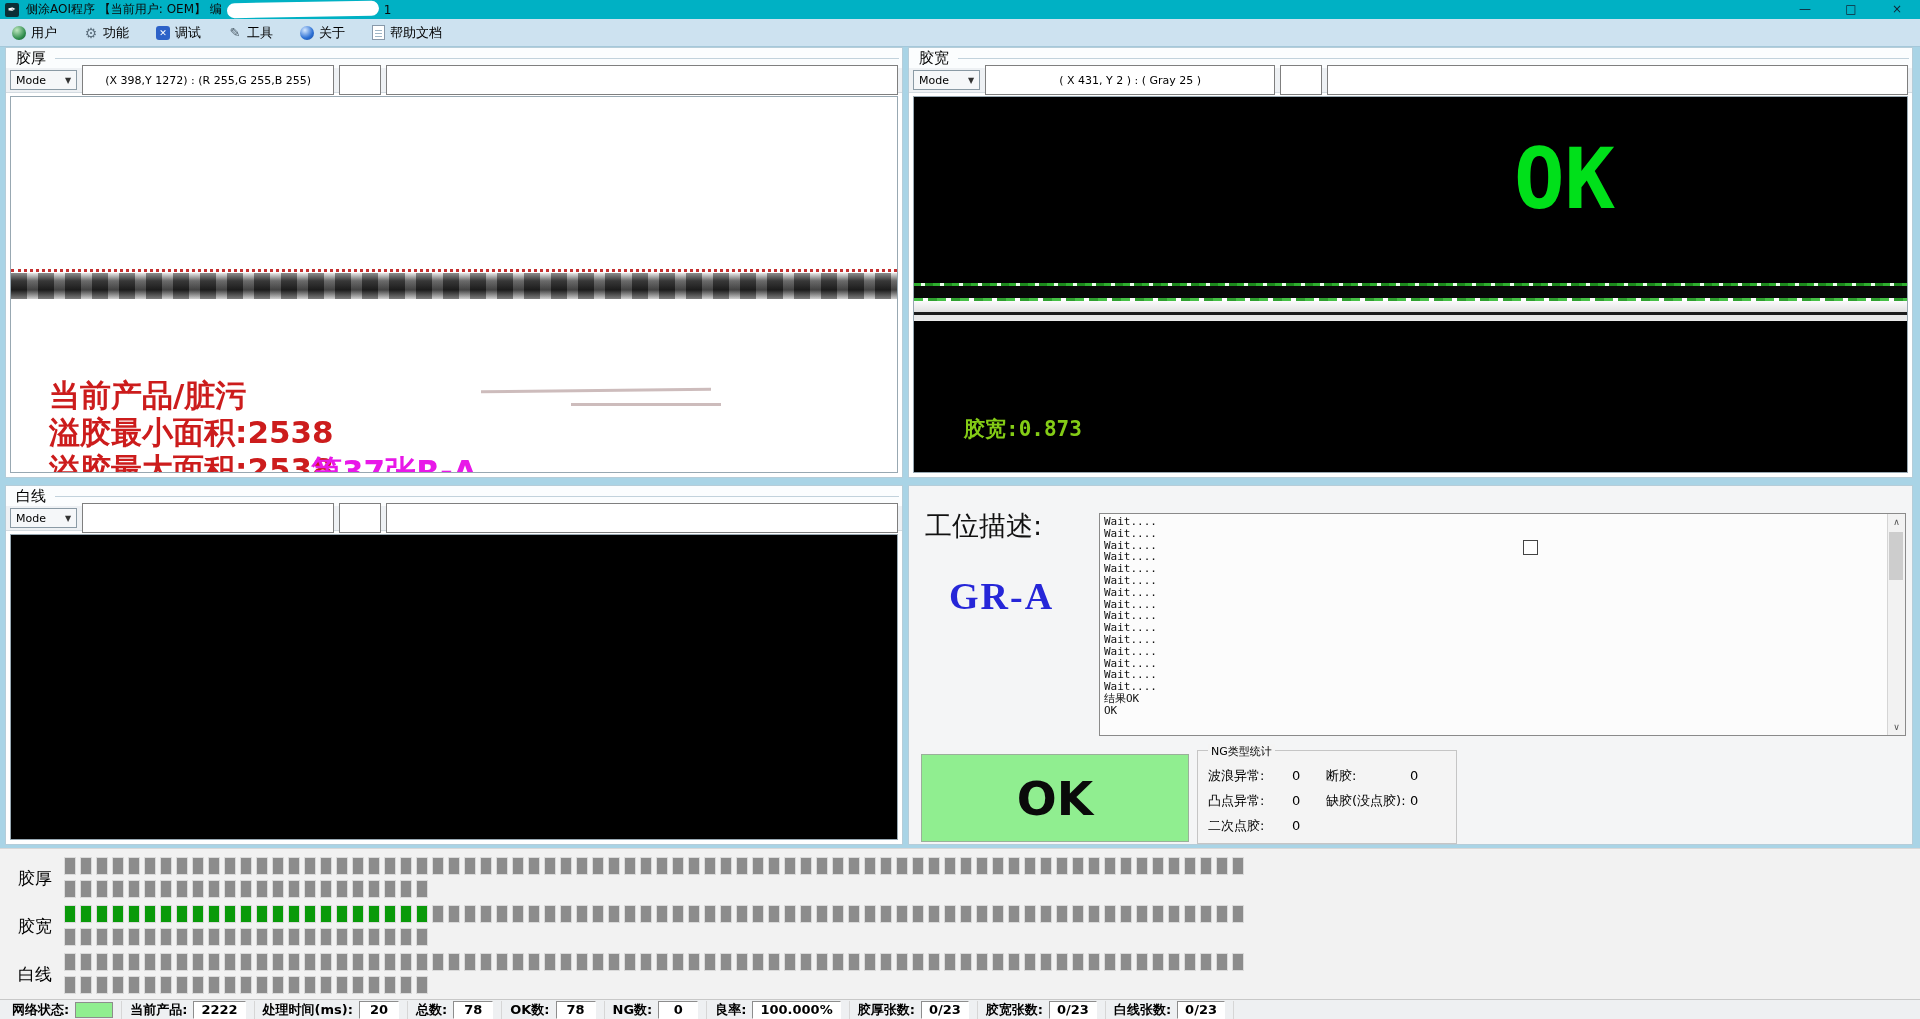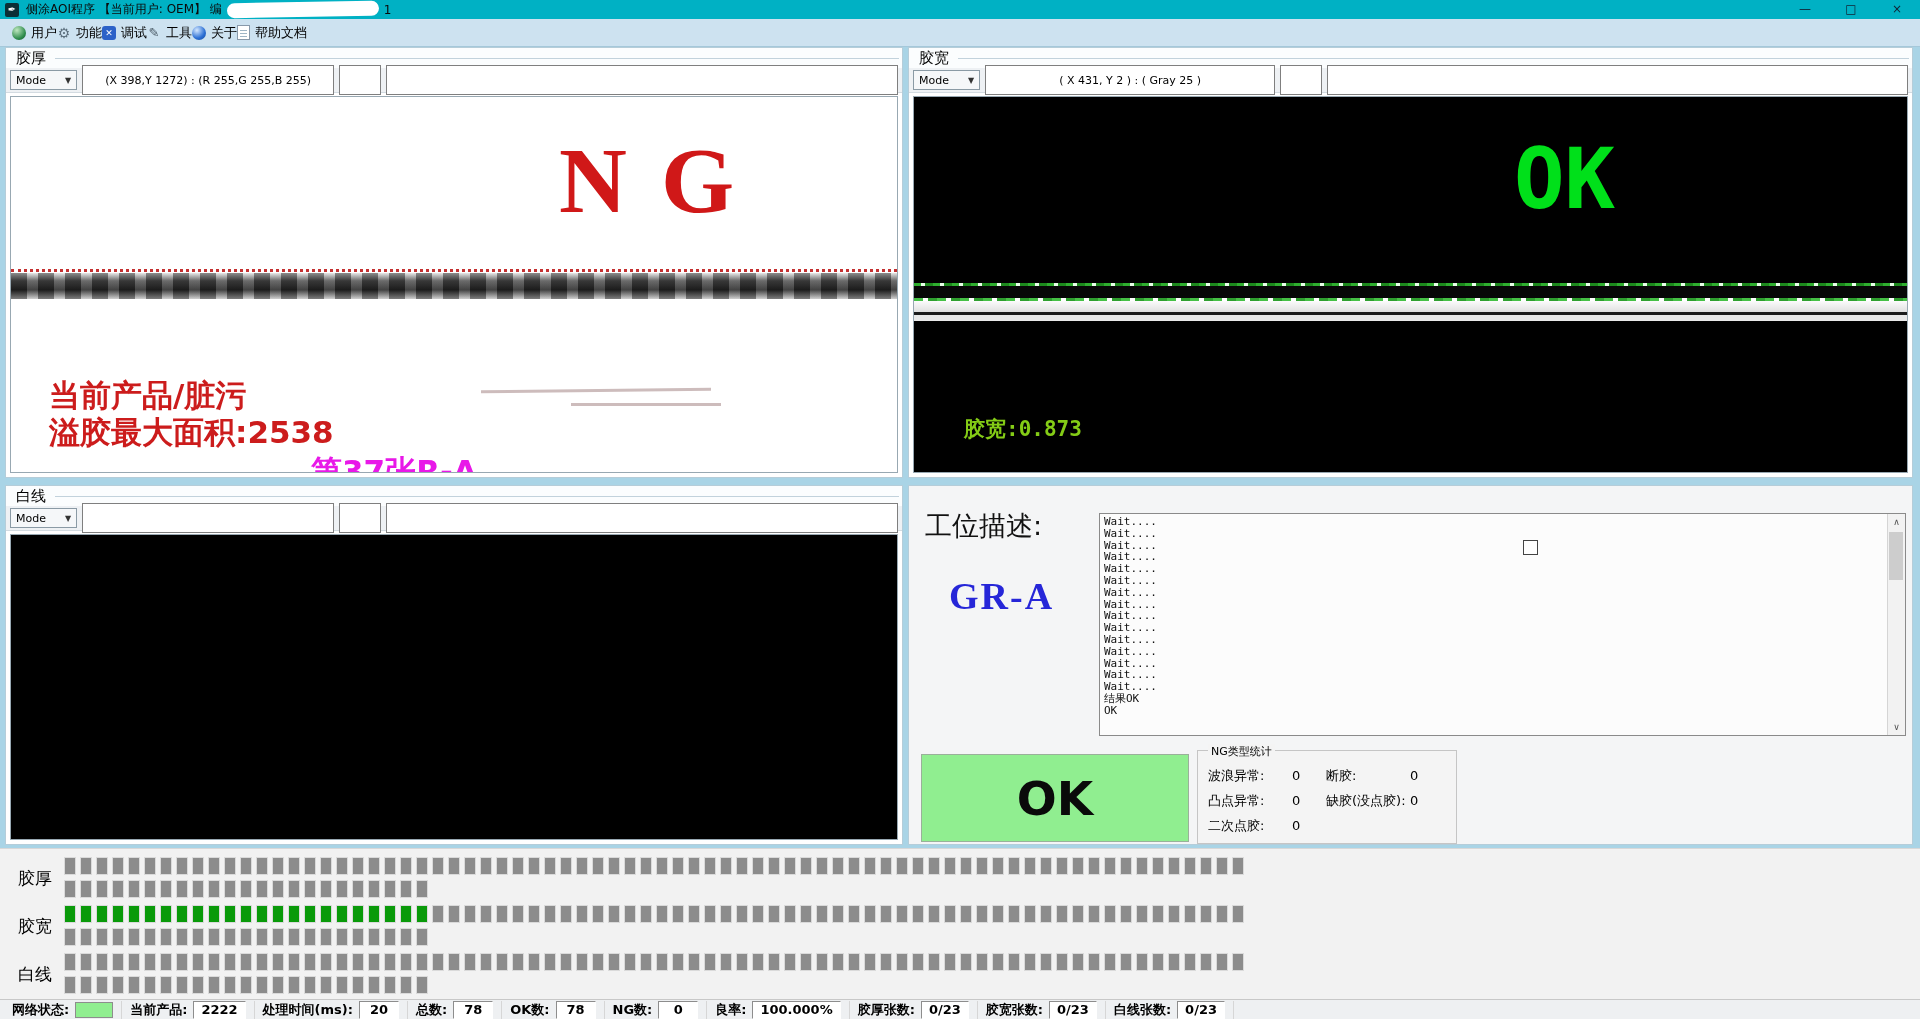--- a/index.html
+++ b/index.html
@@ -7,21 +7,21 @@
 
   
   .titlebar{position:absolute;left:0;top:0;width:1920px;height:19px;background:#00b1c4;display:flex;align-items:center;}
   .app-icon{width:14px;height:14px;margin:0 7px 0 5px;background:#0b2f36;border-radius:2px;color:#fff;font-size:10px;line-height:14px;text-align:center;}
   .title-text{font-size:12px;color:#0a0a0a;}
   .title-scribble{width:152px;height:15px;background:#fff;border-radius:8px;margin:0 5px;transform:rotate(-1deg);}
   .win-btns{margin-left:auto;display:flex;height:19px;}
   .win-btn{width:46px;text-align:center;font-size:12px;line-height:19px;color:#123;cursor:default;}
 
   
-  .menubar{position:absolute;left:0;top:19px;width:1920px;height:28px;background:#cde2f0;border-bottom:1px solid #a5c8da;display:flex;align-items:center;padding-left:12px;box-sizing:border-box;}
+  .menubar{position:absolute;left:0;top:19px;width:1920px;height:28px;background:#cde2f0;border-bottom:1px solid #a5c8da;display:flex;align-items:center;gap:27px;padding-left:12px;box-sizing:border-box;}
   .menu-item{display:flex;align-items:center;gap:5px;font-size:13px;}
   .mi-icon{display:inline-block;width:14px;height:14px;text-align:center;line-height:14px;font-size:12px;}
   .icon-user-icon{border-radius:50%;background:radial-gradient(circle at 35% 30%,#bfe8bf,#2c8a4a 65%,#14532a);}
   .icon-gears-icon::before{content:"⚙";color:#5d707e;font-size:14px;}
   .icon-debug-icon{background:#2d62c8;color:#fff;border-radius:3px;font-size:9px;line-height:14px;}
   .icon-debug-icon::before{content:"✕";}
   .icon-tools-icon::before{content:"✎";color:#4a5a66;font-size:13px;}
   .icon-about-icon{border-radius:50%;background:radial-gradient(circle at 35% 30%,#d4e8ff,#2b6fd4 60%,#17499b);}
   .icon-help-doc-icon{width:11px;height:13px;background:#fff;border:1px solid #8899aa;background-image:repeating-linear-gradient(180deg,#fff 0 2px,#9fb6c6 2px 3px);background-size:7px 9px;background-position:2px 2px;background-repeat:no-repeat;}
 
@@ -164,27 +164,27 @@
     <div class="toolbar">
       <div class="mode-btn">
           <span>Mode</span>
           <span class="mode-arrow">▼</span>
         </div>
       <div class="tb-box coordbox">(X 398,Y 1272) : (R 255,G 255,B 255)</div>
       <div class="tb-box smallbox"></div>
       <div class="tb-box longbox"></div>
     </div>
     <div class="img-area img-white">
-      <div class="ng-text">NG</div>
       <div class="strip-red"></div>
       <div class="strip"></div>
       <div class="mark mark1"></div>
       <div class="mark mark2"></div>
       <div class="msg">
         <div>当前产品/脏污</div>
+        <div>溢胶最小面积:2538</div>
         <div>溢胶最大面积:2538</div>
       </div>
       <div class="overlay-magenta">第37张R-A</div>
     </div>
   </div>
 
   <div class="panel" id="p-jk">
     <div class="panel-head">
       <span>胶宽</span>
         <span class="rule"></span>

